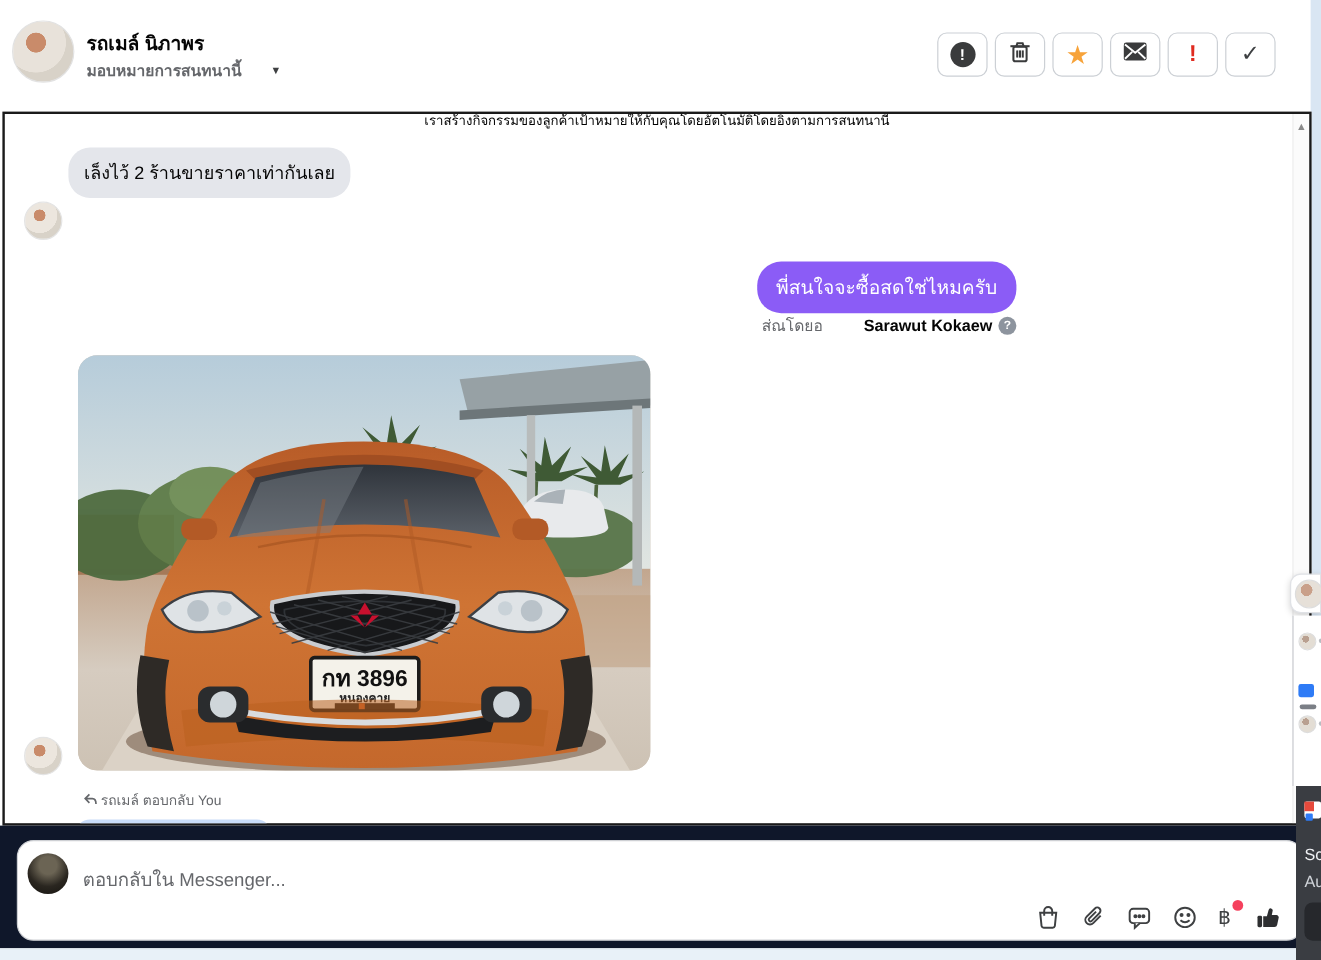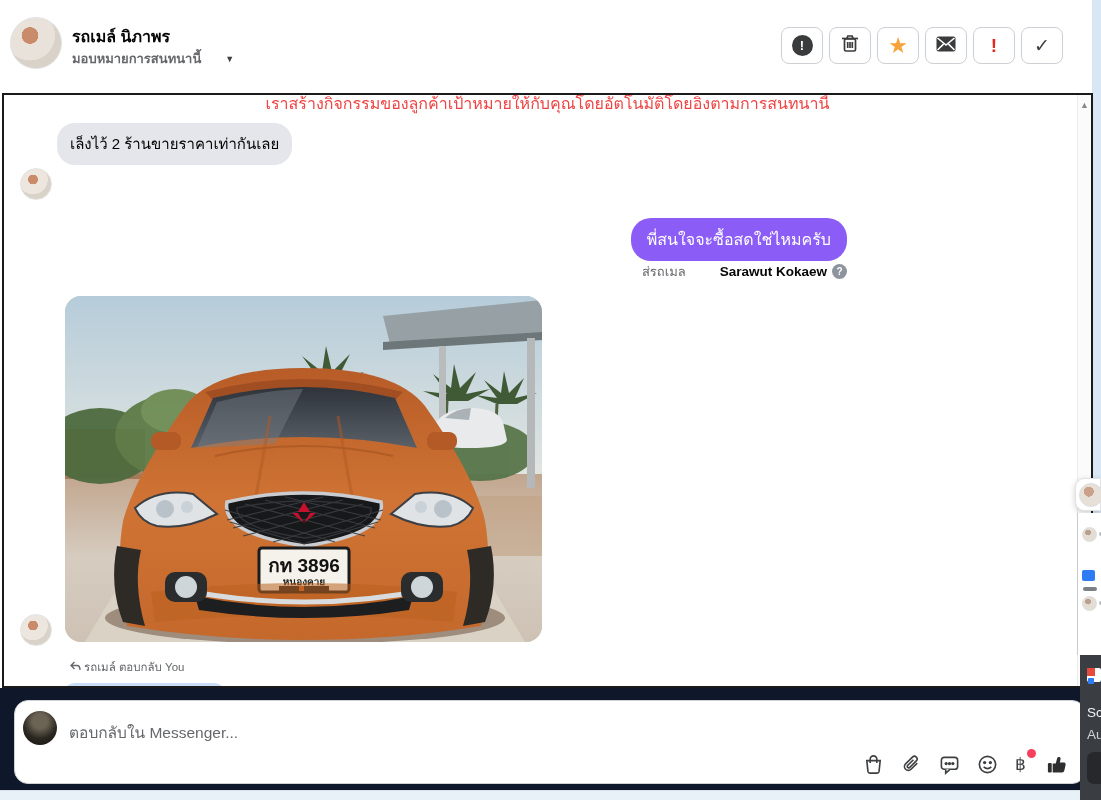--- a/index.html
+++ b/index.html
@@ -23,21 +23,21 @@
     display:flex; align-items:center; justify-content:center; top:27px; cursor:pointer; }
   .circ-ic { width:21px; height:21px; border-radius:50%; background:#3a3b3c; color:#fff;
     font-size:13px; font-weight:bold; display:flex; align-items:center; justify-content:center; }
   .star-ic { color:#f7a33a; font-size:22px; line-height:1; }
   .red-ex { color:#e02b20; font-size:19px; font-weight:bold; }
   .check-ic { color:#3e4042; font-size:19px; font-weight:bold; }
 
   
   #chat-box { left:2px; top:93px; width:1091px; height:595px; background:#fff;
     border:2px solid #1a1a1a; overflow:hidden; }
-  #auto-note { left:0; top:-4px; width:100%; text-align:center; font-size:16px; color:#ef4444; }
+  #auto-note { left:0; top:-4px; width:100%; text-align:center; font-size:11px; color:#000000; }
   .bubble { background:#e4e6eb; color:#050505; font-size:15px; padding:9px 13px;
     border-radius:18px; display:inline-block; }
   #bub1 { left:53px; top:28px; }
   #bub2 { left:53px; top:70px; }
   .mini-avatar { width:32px; height:32px; border-radius:50%;
     background:radial-gradient(circle at 40% 35%, #c98b6a 0 18%, #ece6de 19% 55%, #d8d2c8 56% 100%);
     border:1px solid #e4e4e4; }
   #bub2-avatar { left:16px; top:73px; }
   #blue-bubble { left:auto; right:244px; top:123px; background:#8b5cf6; color:#fff; font-size:16px;
     padding:9px 16px; border-radius:20px; }
@@ -146,21 +146,21 @@
   </div>
 
   <div id="chat-box" class="abs">
     <div id="auto-note" class="abs">เราสร้างกิจกรรมของลูกค้าเป้าหมายให้กับคุณโดยอัตโนมัติโดยอิงตามการสนทนานี้</div>
 
     <div id="bub1" class="bubble abs">เล็งไว้ 2 ร้านขายราคาเท่ากันเลย</div>
     <div id="bub2-avatar" class="mini-avatar abs"></div>
 
     <div id="blue-bubble" class="bubble abs">พี่สนใจจะซื้อสดใช่ไหมครับ</div>
     <div id="sent-by" class="abs">
-      <span>ส่รถเมล</span>
+      <span>ส่ณโดยอ</span>
       <b>Sarawut Kokaew</b>
       <span class="q-ic">?</span>
     </div>
 
     <div id="photo" class="abs">
       <svg class="photo-svg" width="477" height="346" viewBox="0 0 477 346">
         <defs>
           <linearGradient id="sky" x1="0" y1="0" x2="0" y2="1">
             <stop offset="0" stop-color="#b6ccda"></stop>
               <stop offset="1" stop-color="#e2e6e1"></stop>

